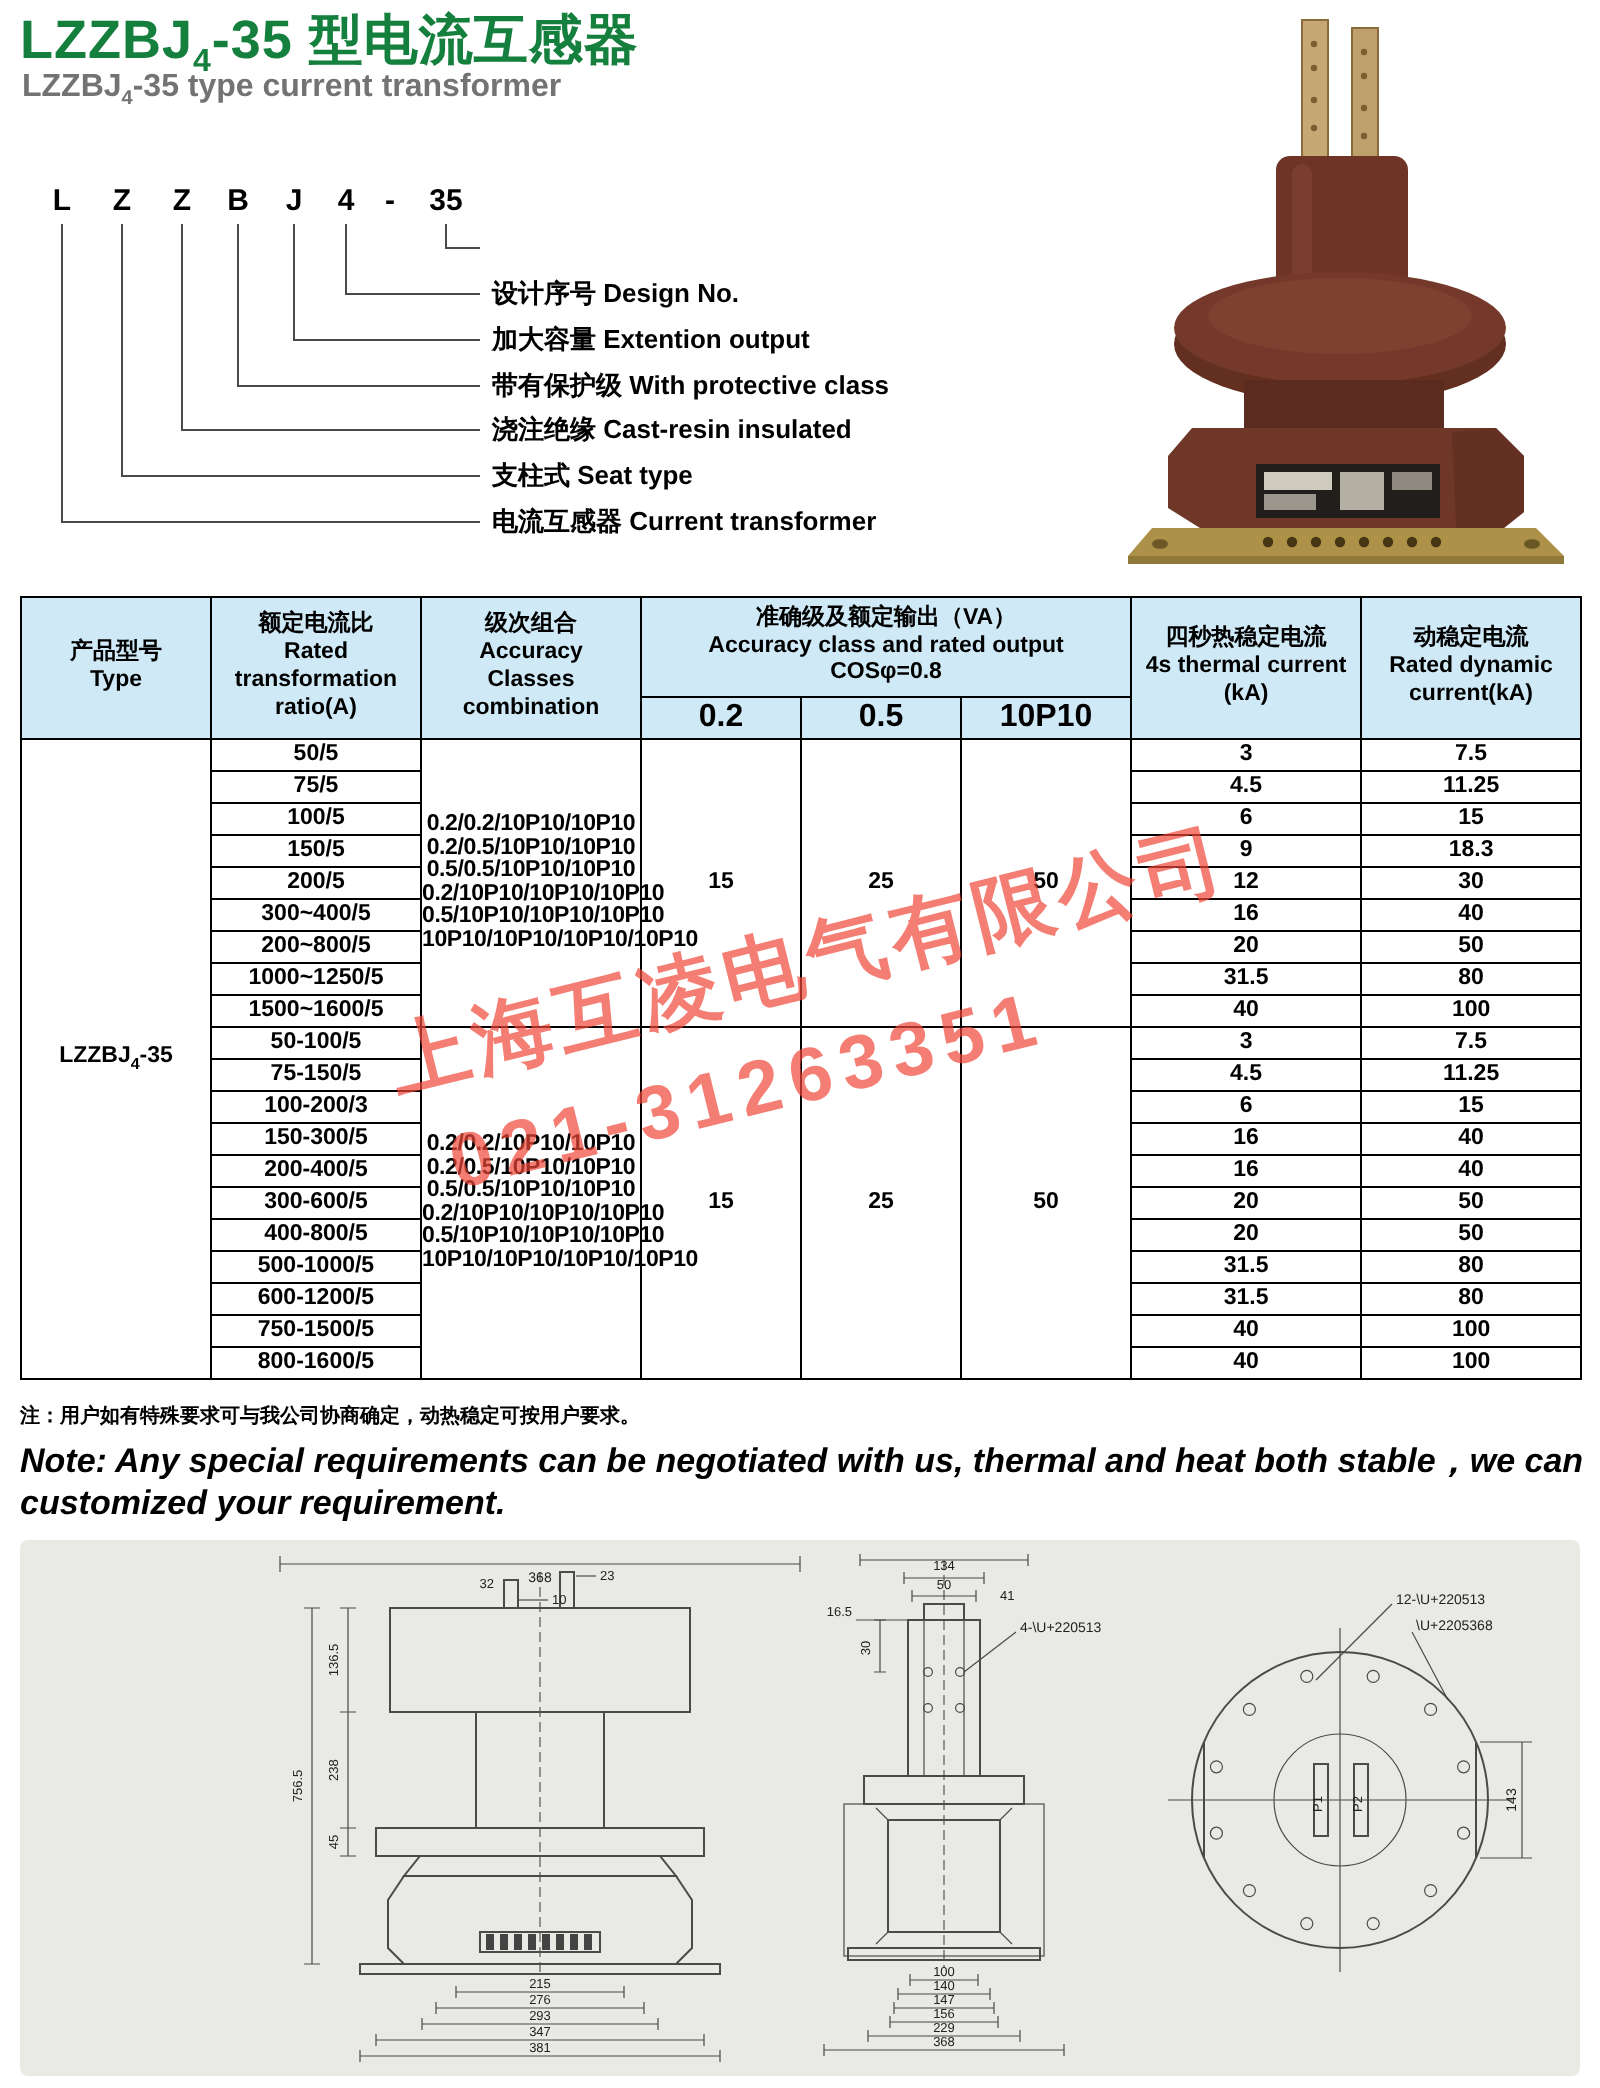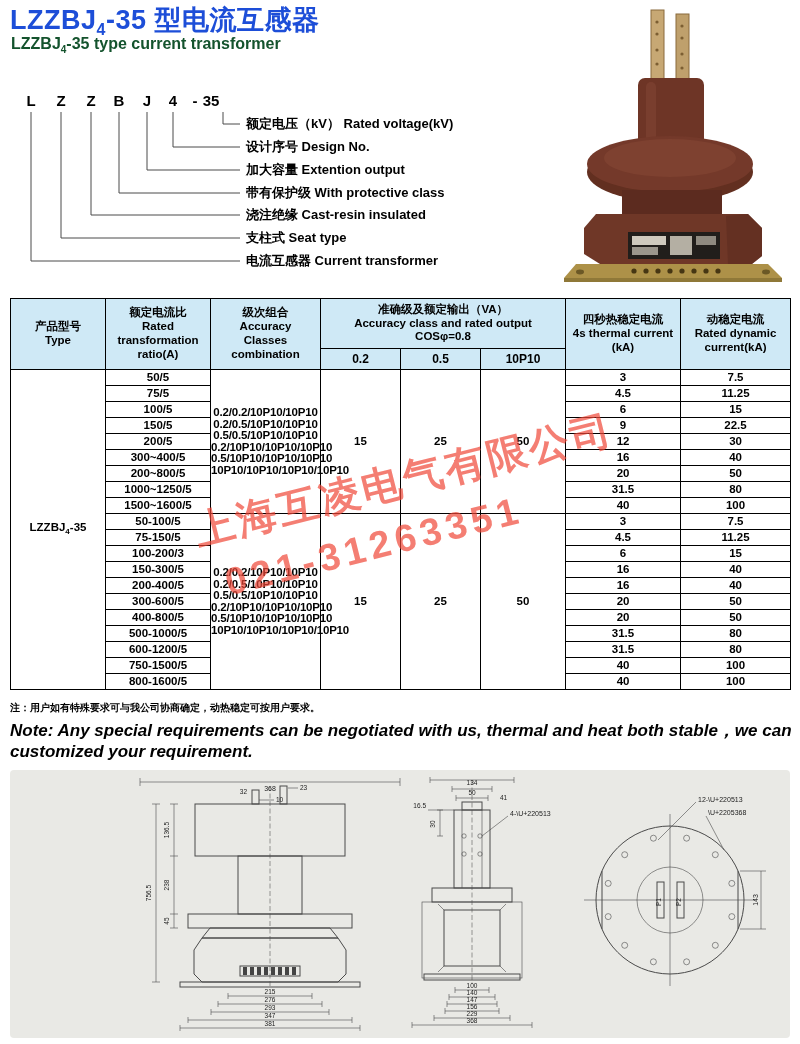--- a/index.html
+++ b/index.html
@@ -1,38 +1,38 @@
 <!DOCTYPE html>
 <html><head>
 <meta charset="utf-8">
 <style>
   html,body{margin:0;padding:0;background:#fff;}
   .page{position:relative;width:800px;height:1044px;background:#ffffff;overflow:hidden;
         font-family:"Liberation Sans",sans-serif;color:#000;}
   
-  .title{position:absolute;left:10px;top:2px;font-size:27px;font-weight:800;color:#1d4ed8;letter-spacing:.5px;}
+  .title{position:absolute;left:10px;top:2px;font-size:27px;font-weight:800;color:#15803d;letter-spacing:.5px;}
   .title sub{font-size:16px;}
-  .subtitle{position:absolute;left:11px;top:35px;font-size:16px;font-weight:700;color:#14532d;}
+  .subtitle{position:absolute;left:11px;top:35px;font-size:16px;font-weight:700;color:#737373;}
   .subtitle sub{font-size:10px;}
   
   .sec{position:absolute;left:8px;font-size:17px;font-weight:700;color:#101010;white-space:nowrap;}
   .sec .diamond{color:#e87f16;font-size:15px;margin-right:3px;}
   
   .typecode{position:absolute;left:10px;top:92px;width:560px;height:180px;}
   .code-char{position:absolute;top:0;width:26px;text-align:center;font-size:15px;font-weight:700;}
   .code-label{position:absolute;left:236px;font-size:13px;font-weight:700;white-space:nowrap;}
   .code-lines{position:absolute;left:0;top:20px;}
   
   .photo{position:absolute;left:556px;top:4px;width:238px;height:282px;}
   
   table.tech{position:absolute;left:10px;top:298px;width:780px;border-collapse:collapse;table-layout:fixed;}
   table.tech th,table.tech td{border:1px solid #000;padding:0;text-align:center;vertical-align:middle;}
   table.tech thead th{background:#cfe9f6;font-weight:700;font-size:11.5px;line-height:1.2;white-space:pre-line;}
   table.tech thead tr:first-child th{height:49px;}
-  table.tech thead tr:last-child th{height:20px;font-size:12px;}
+  table.tech thead tr:last-child th{height:20px;font-size:16px;}
   table.tech tbody td{height:15px;font-size:11.5px;font-weight:700;line-height:1;}
   td.combo{font-size:8px;line-height:1.55;white-space:pre-line;letter-spacing:-.2px;}
   td.acc{font-size:12.5px;}
   td.type-cell{font-size:12.5px;}
   td.type-cell sub{font-size:8px;}
   
   .watermark{position:absolute;left:150px;top:452px;width:520px;transform:rotate(-14deg);
              color:#f04838;opacity:.7;font-weight:800;text-align:center;pointer-events:none;z-index:5;}
   .wm1{font-size:40px;letter-spacing:3px;}
   .wm2{font-size:38px;letter-spacing:5px;margin-top:8px;margin-right:90px;}
@@ -58,31 +58,30 @@
 
 
   <div class="typecode">
     <span class="code-char" style="left:8px">L</span>
     <span class="code-char" style="left:38px">Z</span>
     <span class="code-char" style="left:68px">Z</span>
     <span class="code-char" style="left:96px">B</span>
     <span class="code-char" style="left:124px">J</span>
     <span class="code-char" style="left:150px">4</span>
     <span class="code-char" style="left:172px">-</span>
-    <span class="code-char" style="left:184px;width:34px">35</span>
+    <span class="code-char" style="left:196px;width:34px">35</span>
     <svg class="code-lines" width="232" height="156" viewBox="0 0 232 156">
       <path class="ln" d="M213 0 V12 H230"></path>
       <path class="ln" d="M163 0 V35 H230"></path>
       <path class="ln" d="M137 0 V58 H230"></path>
       <path class="ln" d="M109 0 V81 H230"></path>
       <path class="ln" d="M81 0 V103 H230"></path>
       <path class="ln" d="M51 0 V126 H230"></path>
       <path class="ln" d="M21 0 V149 H230"></path>
     </svg>
-    <div class="code-label" style="top:23px">额定电压（kV）  Rated voltage(kV)</div>
     <div class="code-label" style="top:46px">设计序号  Design No.</div>
     <div class="code-label" style="top:69px">加大容量  Extention output</div>
     <div class="code-label" style="top:92px">带有保护级  With protective class</div>
     <div class="code-label" style="top:114px">浇注绝缘  Cast-resin insulated</div>
     <div class="code-label" style="top:137px">支柱式  Seat type</div>
     <div class="code-label" style="top:160px">电流互感器  Current transformer</div>
   </div>
 
   <div class="photo">
     <svg width="238" height="282" viewBox="0 0 238 282">
@@ -188,21 +187,21 @@
           <td class="num">11.25</td>
         </tr>
         <tr>
           <td class="ratio">100/5</td>
           <td class="num">6</td>
           <td class="num">15</td>
         </tr>
         <tr>
           <td class="ratio">150/5</td>
           <td class="num">9</td>
-          <td class="num">22.5</td>
+          <td class="num">18.3</td>
         </tr>
         <tr>
           <td class="ratio">200/5</td>
           <td class="num">12</td>
           <td class="num">30</td>
         </tr>
         <tr>
           <td class="ratio">300~400/5</td>
           <td class="num">16</td>
           <td class="num">40</td>

